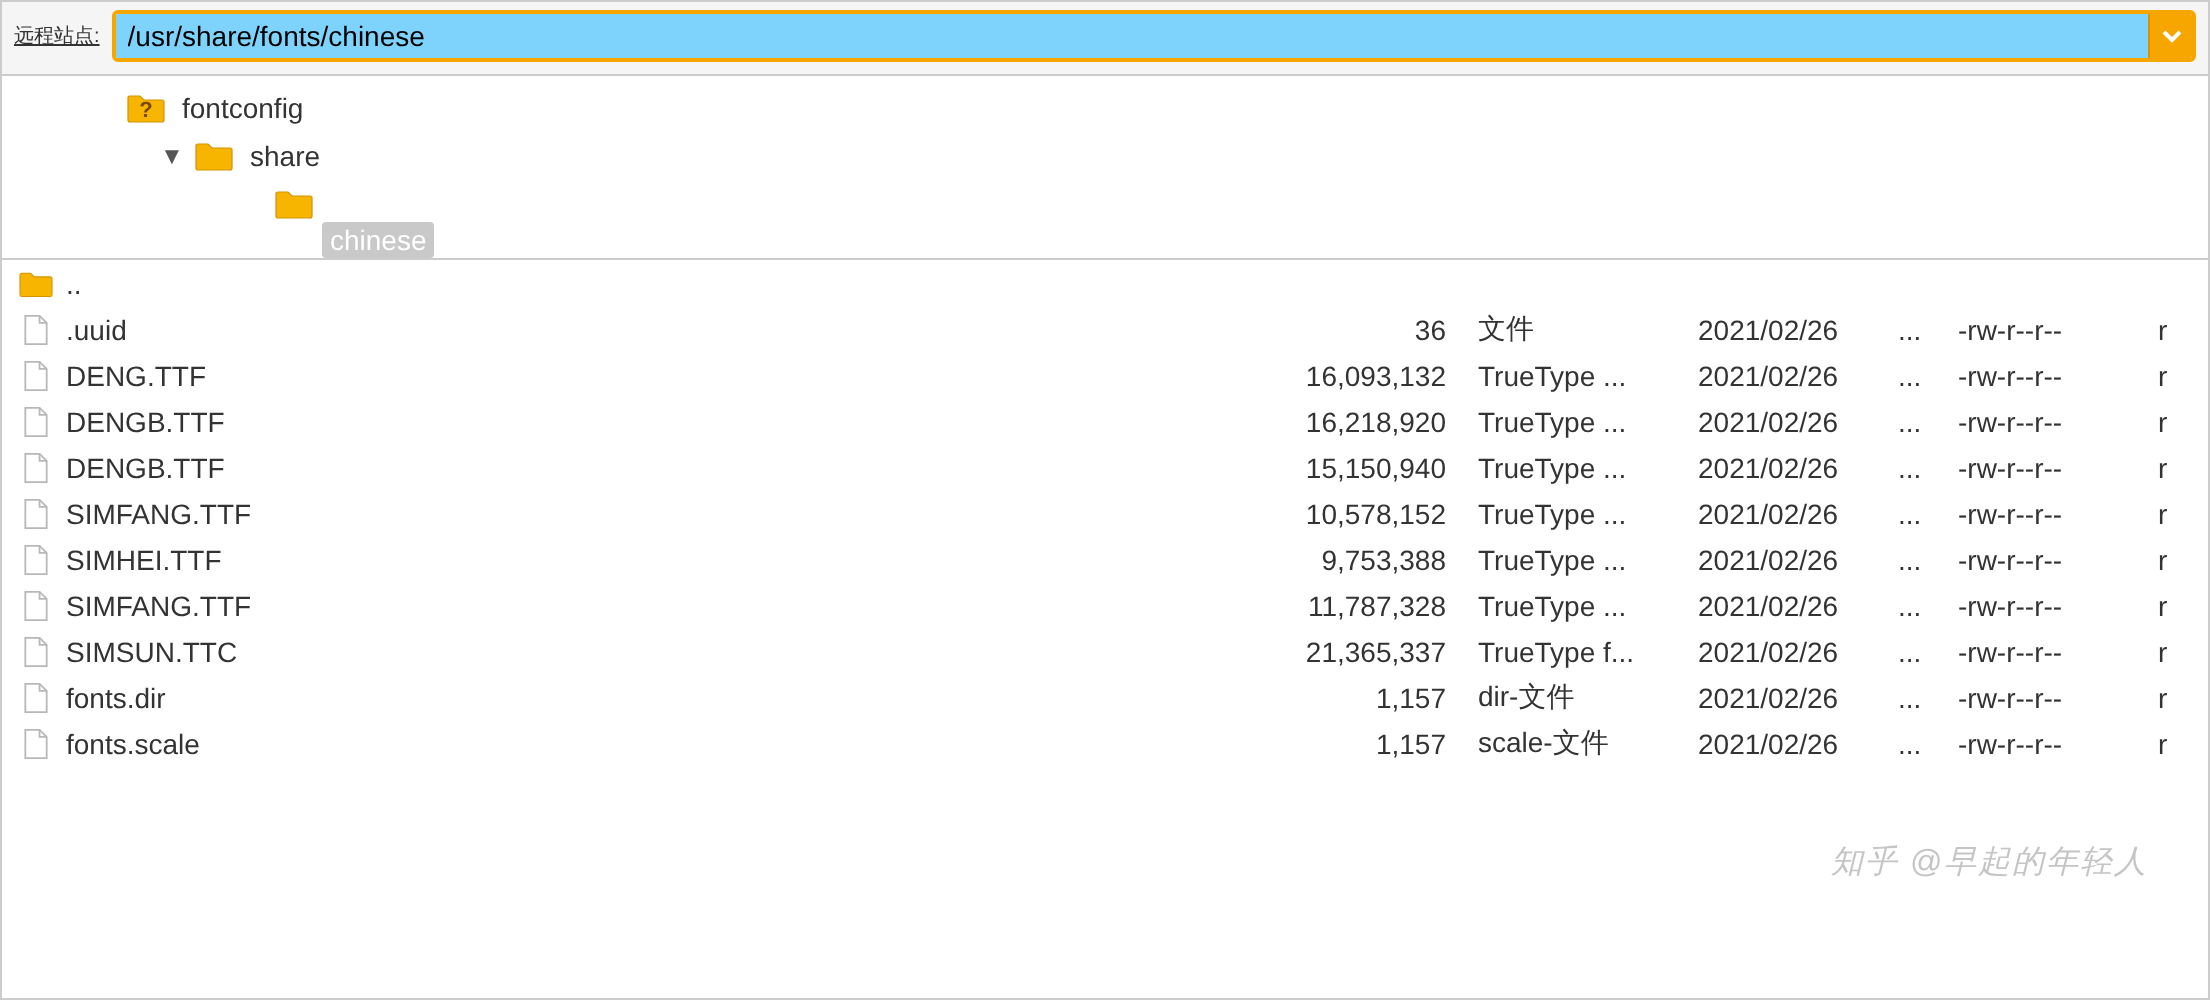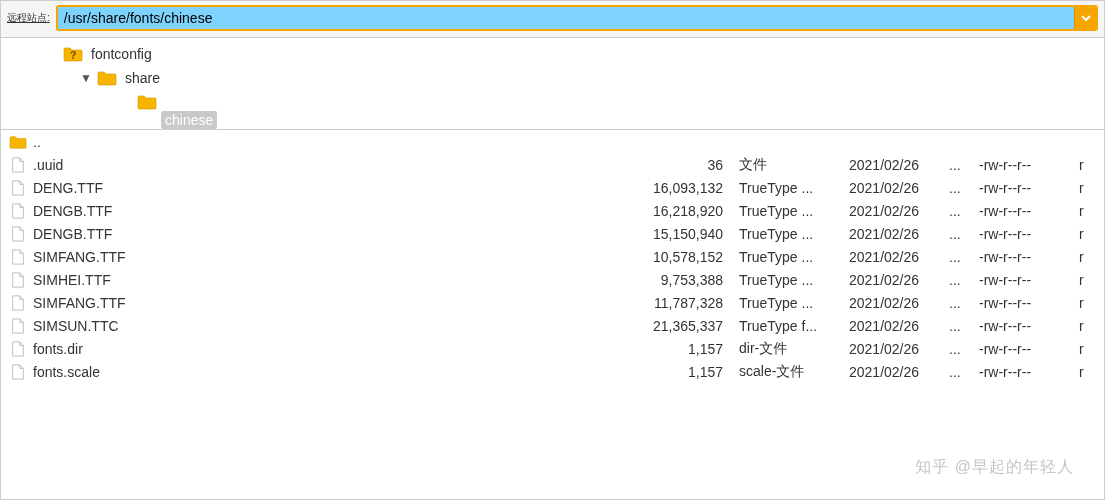--- a/index.html
+++ b/index.html
@@ -147,23 +147,24 @@
   .col-date { width: 130px; }
   .col-perm { width: 110px; }
 
   .file-icon {
     width: 18px; height: 18px;
     display: flex; align-items: center; justify-content: center;
   }
   .watermark {
     position: absolute;
     right: 30px;
-    top: 456px;
+    top: 420px;
     color: rgba(150,150,150,0.55);
     font-size: 16px;
+    font-style: italic;
     pointer-events: none;
     letter-spacing: 1px;
   }
   .container { position: relative; width: 100%; height: 100%; }
 </style>
 </head>
 <body>
 <div class="container">
 
 <svg width="0" height="0" style="position:absolute">

